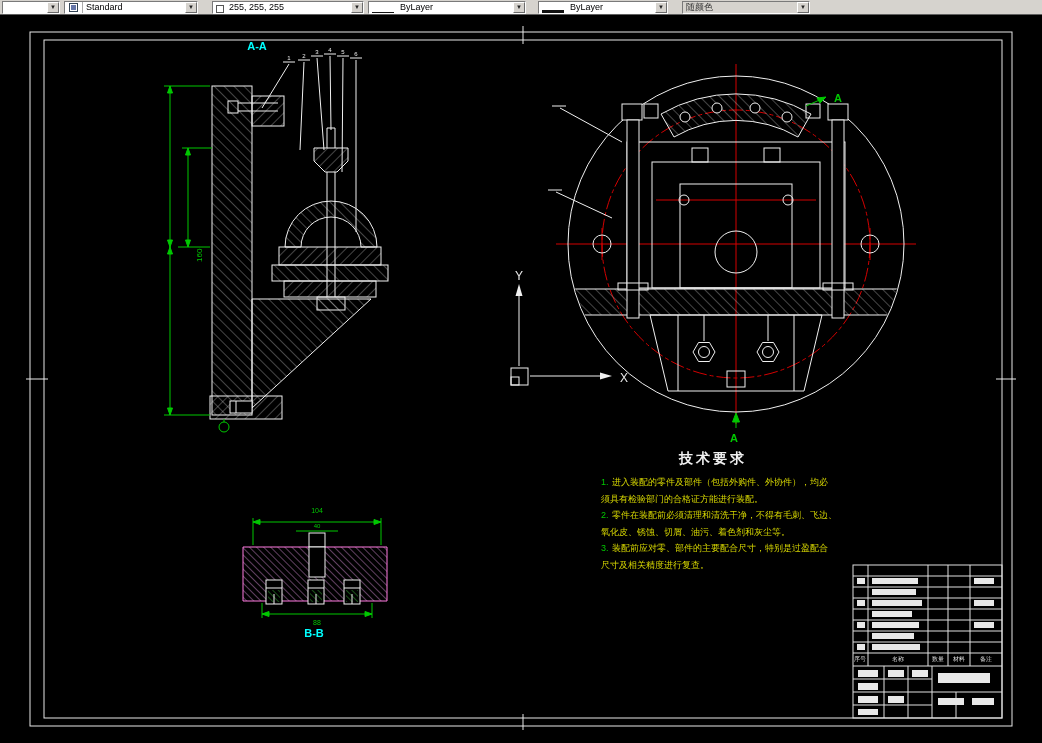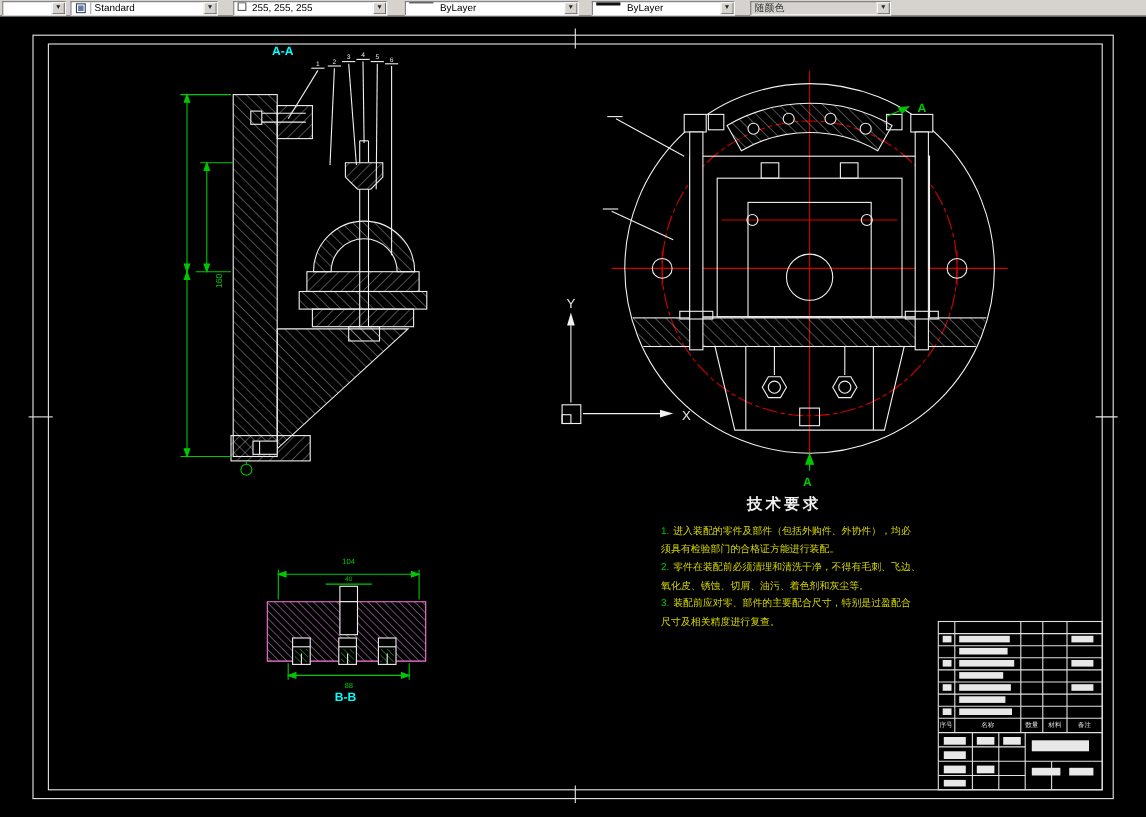--- a/index.html
+++ b/index.html
@@ -3,21 +3,21 @@
 <meta charset="utf-8">
 <style>
   *{margin:0;padding:0;box-sizing:border-box}
   html,body{width:1042px;height:743px;background:#000;overflow:hidden;
     font-family:"Liberation Sans",sans-serif;position:relative}
   
   .toolbar{position:absolute;top:0;left:0;width:1042px;height:15px;
     background:#d6d3ce;border-bottom:1px solid #5f5f5f;z-index:10}
   .combo{position:absolute;top:1px;height:13px;background:#fff;
     border:1px solid;border-color:#7a7a7a #fdfdfd #fdfdfd #7a7a7a;
-    display:flex;align-items:flex-start;font-size:9px;color:#000;overflow:hidden}
+    display:flex;align-items:flex-end;font-size:9px;color:#000;overflow:hidden}
   .combo .val{flex:1;padding-left:3px;white-space:nowrap;overflow:hidden;line-height:11px}
   .combo .btn{width:12px;height:11px;background:#d6d3ce;flex:none;
     border:1px solid;border-color:#fff #6b6b6b #6b6b6b #fff;
     font-size:6px;line-height:9px;text-align:center;color:#222}
   .combo.disabled{background:#d6d3ce;color:#333}
   .icon-box{width:18px;height:11px;border-right:1px solid #aaa;flex:none;
     display:flex;align-items:center;justify-content:center}
   .styleicon{width:9px;height:9px;border:1px solid #345;position:relative}
   .styleicon::after{content:"";position:absolute;left:1px;top:1px;width:5px;height:5px;background:#67a}
   .swatch{width:8px;height:8px;background:#fff;border:1px solid #555;margin:0 2px 0 3px;flex:none}
@@ -38,21 +38,21 @@
   </div>
 
   <div class="combo" style="left:64px;width:134px">
     <span class="icon-box">
         <span class="styleicon"></span>
       </span>
     <span class="val">Standard</span>
     <span class="btn">▼</span>
   </div>
 
-  <div class="combo" style="left:212px;width:140px">
+  <div class="combo" style="left:212px;width:152px">
     <span class="swatch"></span>
     <span class="val">255, 255, 255</span>
     <span class="btn">▼</span>
   </div>
 
   <div class="combo" style="left:368px;width:158px">
     <span class="ltline"></span>
     <span class="val">ByLayer</span>
     <span class="btn">▼</span>
   </div>

